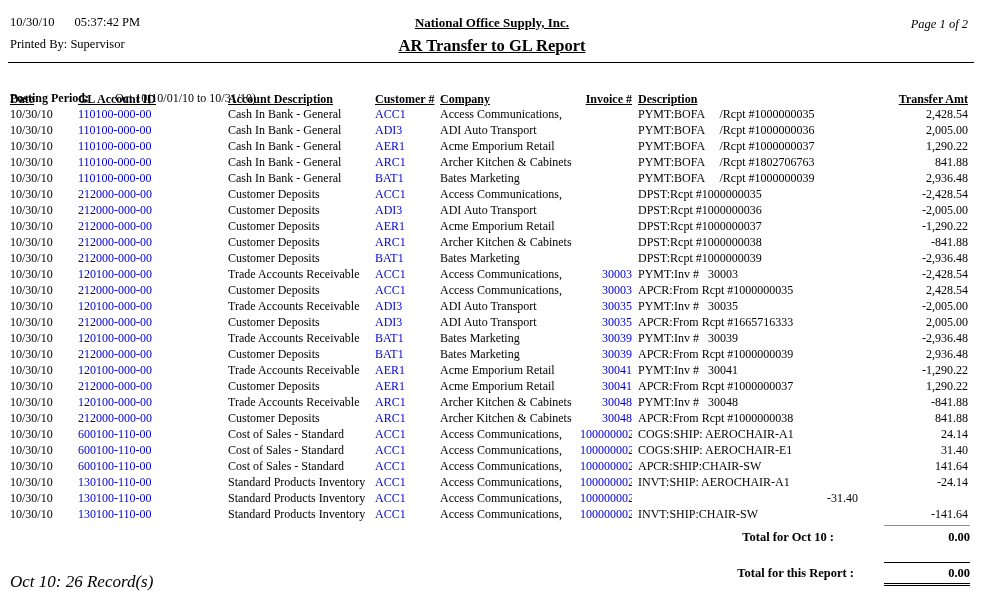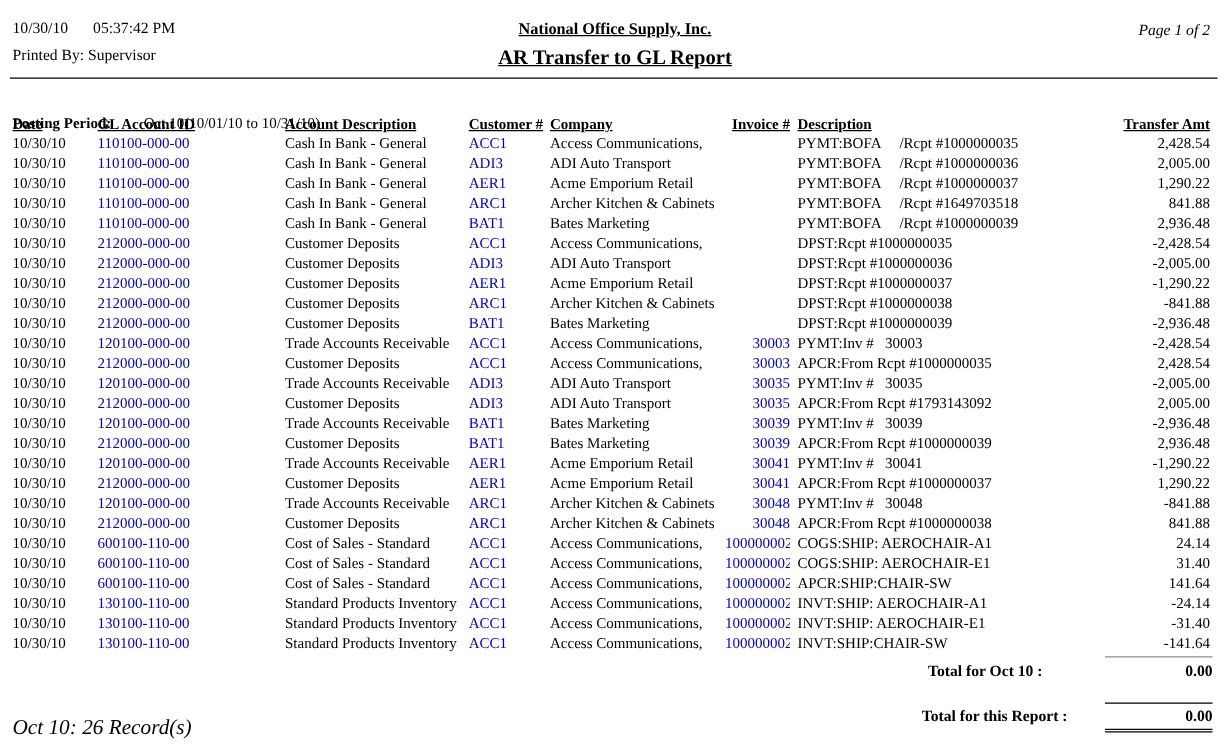--- a/index.html
+++ b/index.html
@@ -119,21 +119,21 @@
     <span class="c-amt">1,290.22</span>
   </div>
 
   <div class="grid row">
     <span class="c-date">10/30/10</span>
     <span class="c-gl link">110100-000-00</span>
     <span class="c-acct">Cash In Bank - General</span>
     <span class="c-cust link">ARC1</span>
     <span class="c-comp">Archer Kitchen &amp; Cabinets</span>
     <span class="c-inv link"></span>
-    <span class="c-desc">PYMT:BOFA     /Rcpt #1649703518</span>
+    <span class="c-desc">PYMT:BOFA     /Rcpt #1802706763</span>
     <span class="c-amt">841.88</span>
   </div>
 
   <div class="grid row">
     <span class="c-date">10/30/10</span>
     <span class="c-gl link">110100-000-00</span>
     <span class="c-acct">Cash In Bank - General</span>
     <span class="c-cust link">BAT1</span>
     <span class="c-comp">Bates Marketing</span>
     <span class="c-inv link"></span>
@@ -229,21 +229,21 @@
     <span class="c-amt">-2,005.00</span>
   </div>
 
   <div class="grid row">
     <span class="c-date">10/30/10</span>
     <span class="c-gl link">212000-000-00</span>
     <span class="c-acct">Customer Deposits</span>
     <span class="c-cust link">ADI3</span>
     <span class="c-comp">ADI Auto Transport</span>
     <span class="c-inv link">30035</span>
-    <span class="c-desc">APCR:From Rcpt #1793143092</span>
+    <span class="c-desc">APCR:From Rcpt #1665716333</span>
     <span class="c-amt">2,005.00</span>
   </div>
 
   <div class="grid row">
     <span class="c-date">10/30/10</span>
     <span class="c-gl link">120100-000-00</span>
     <span class="c-acct">Trade Accounts Receivable</span>
     <span class="c-cust link">BAT1</span>
     <span class="c-comp">Bates Marketing</span>
     <span class="c-inv link">30039</span>
@@ -350,21 +350,20 @@
     <span class="c-amt">-24.14</span>
   </div>
 
   <div class="grid row">
     <span class="c-date">10/30/10</span>
     <span class="c-gl link">130100-110-00</span>
     <span class="c-acct">Standard Products Inventory</span>
     <span class="c-cust link">ACC1</span>
     <span class="c-comp">Access Communications,</span>
     <span class="c-inv link">100000002</span>
-    <span class="c-desc">INVT:SHIP: AEROCHAIR-E1</span>
     <span class="c-amt">-31.40</span>
   </div>
 
   <div class="grid row">
     <span class="c-date">10/30/10</span>
     <span class="c-gl link">130100-110-00</span>
     <span class="c-acct">Standard Products Inventory</span>
     <span class="c-cust link">ACC1</span>
     <span class="c-comp">Access Communications,</span>
     <span class="c-inv link">100000002</span>

